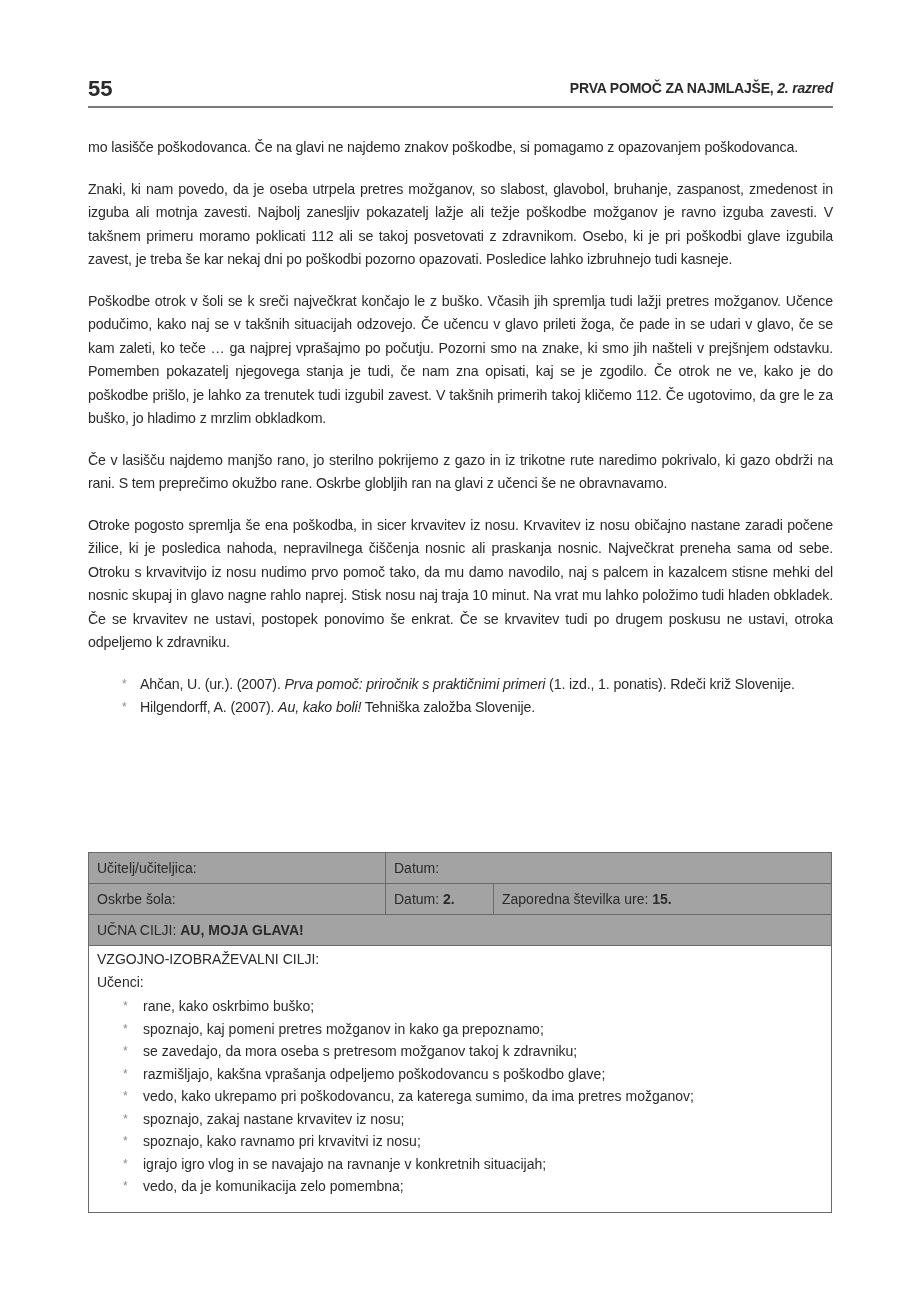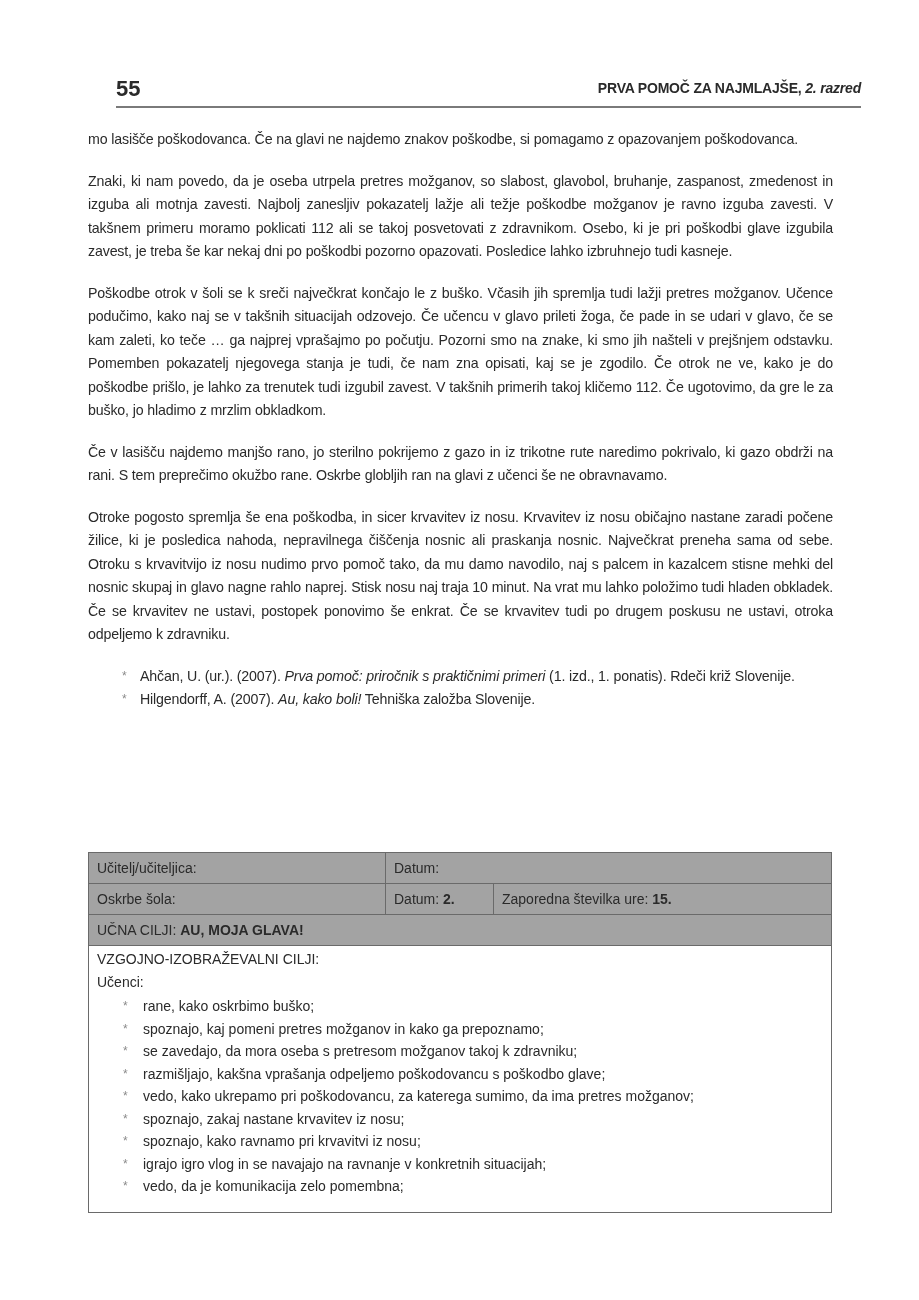--- a/index.html
+++ b/index.html
@@ -3,34 +3,33 @@
 <meta charset="utf-8">
 <style>
   html, body { margin: 0; padding: 0; background: #ffffff; }
   body {
     width: 919px; height: 1300px; position: relative; overflow: hidden;
     font-family: "Liberation Sans", sans-serif; color: #2a2a2a;
   }
   .page-header {
     position: absolute; left: 88px; top: 76px; width: 745px; height: 30px;
     border-bottom: 2px solid #7a7a7a;
-    margin-left: 28px;
   }
   .page-number {
     position: absolute; left: 0; top: 0; font-size: 22px; font-weight: bold; color: #2a2a2a;
   }
   .running-title {
     position: absolute; right: 0; top: 4px; font-size: 14px; font-weight: bold; letter-spacing: -0.2px;
   }
   .running-title .it { font-style: italic; }
   .content {
     position: absolute; left: 88px; top: 128px; width: 745px;
     font-size: 14.2px; line-height: 23.5px; text-align: justify; letter-spacing: -0.15px;
   }
-  .content p { margin: 0 0 18px 0; }
+  .content p { margin: 8px 0 18px 0; }
   .refs { list-style: none; margin: 10px 0 0 0; padding: 0 0 0 34px; }
   .refs li { position: relative; padding-left: 18px; margin: 0; }
   .refs li .bul, .goals li .bul {
     position: absolute; left: 0; top: 0; color: #8a8a8a; font-size: 12px;
   }
   .it { font-style: italic; }
   .b { font-weight: bold; }
   table.lesson {
     position: absolute; left: 88px; top: 852px; width: 744px;
     border-collapse: collapse; font-size: 14px; color: #2a2a2a;

